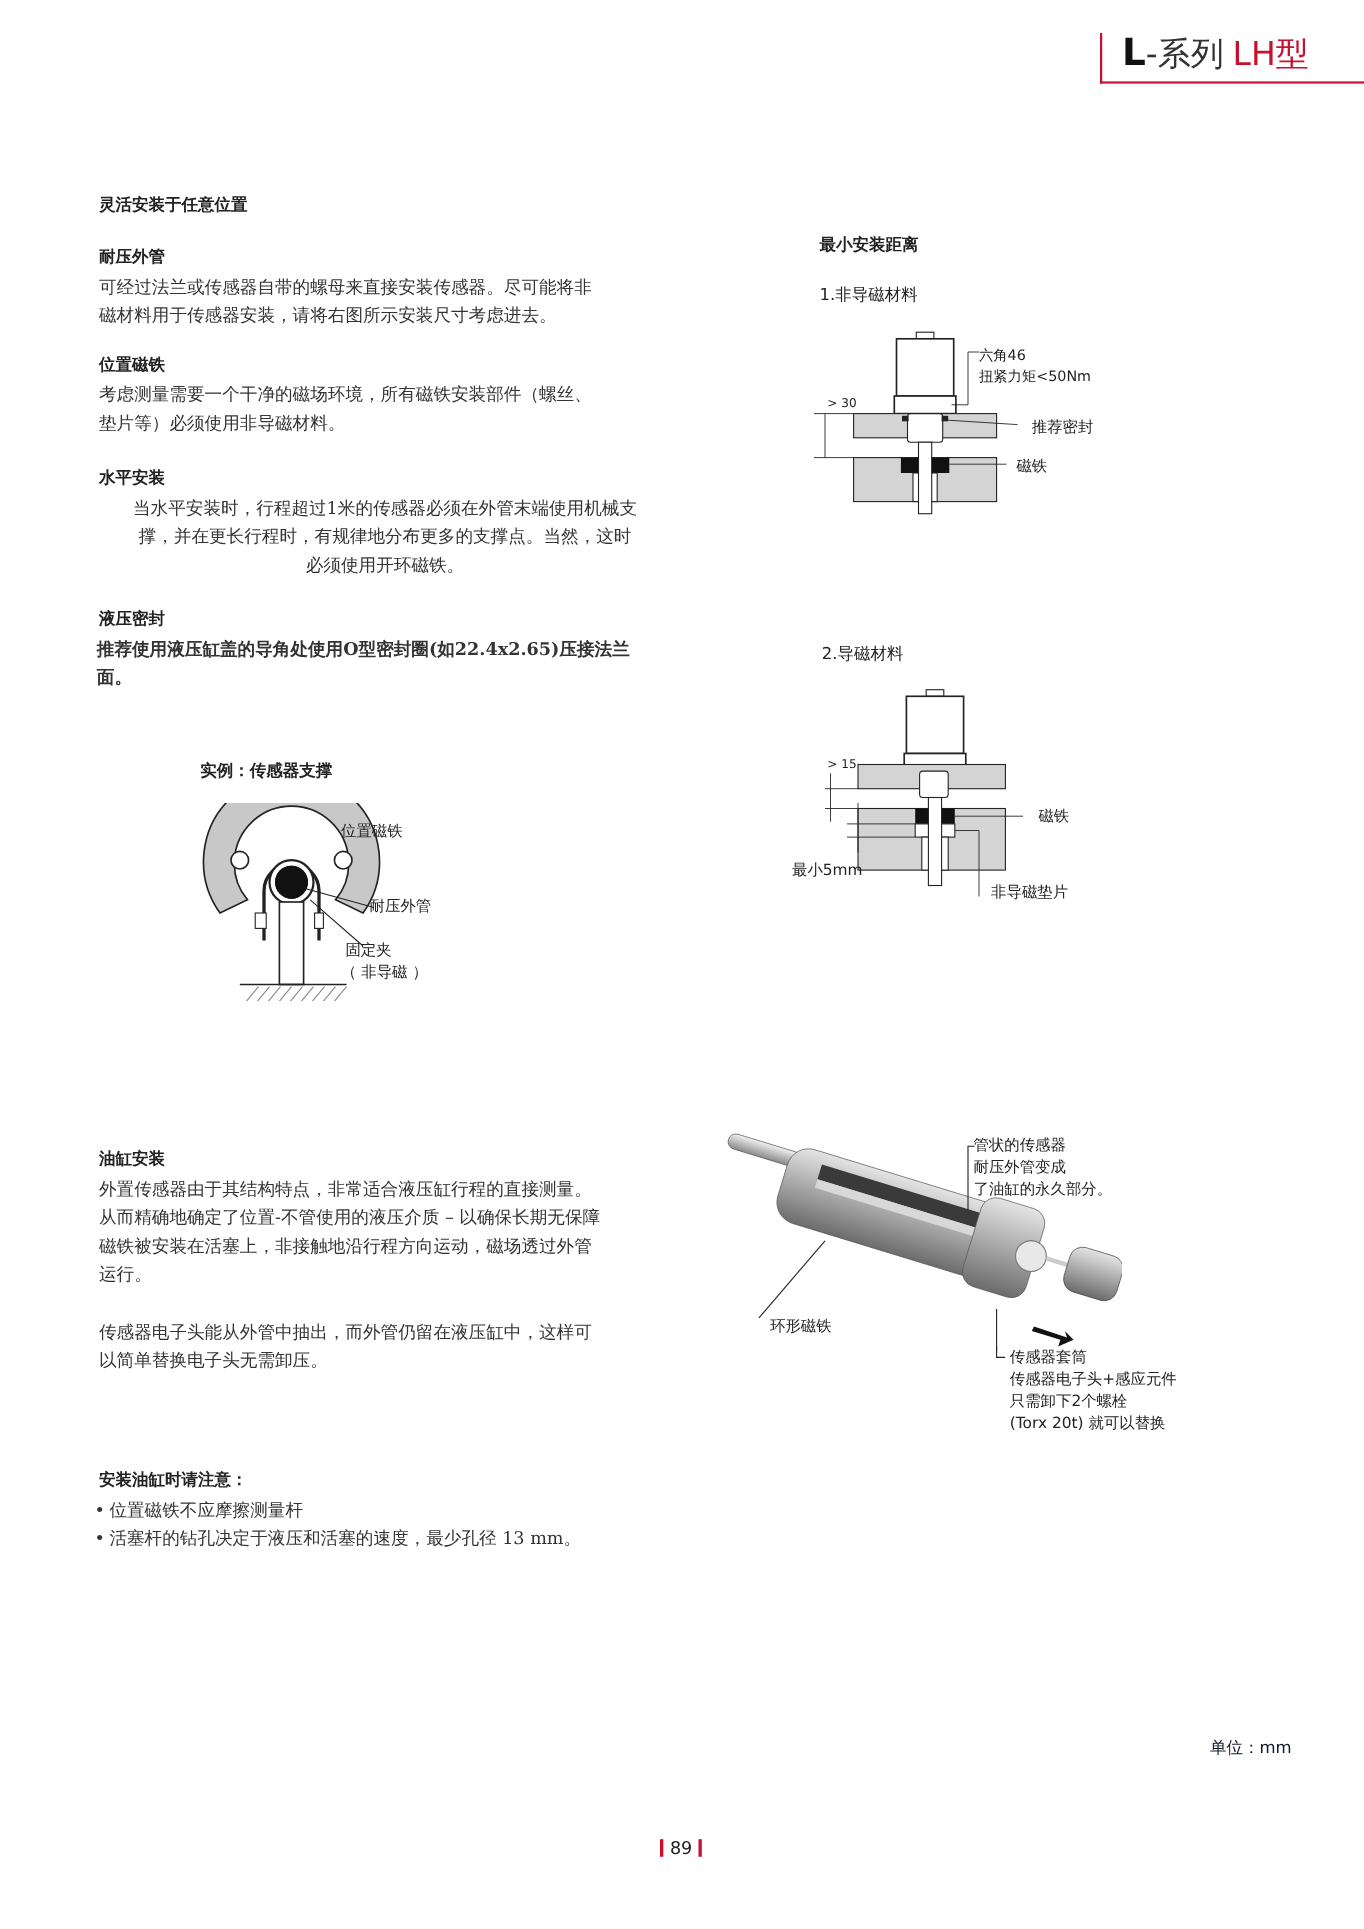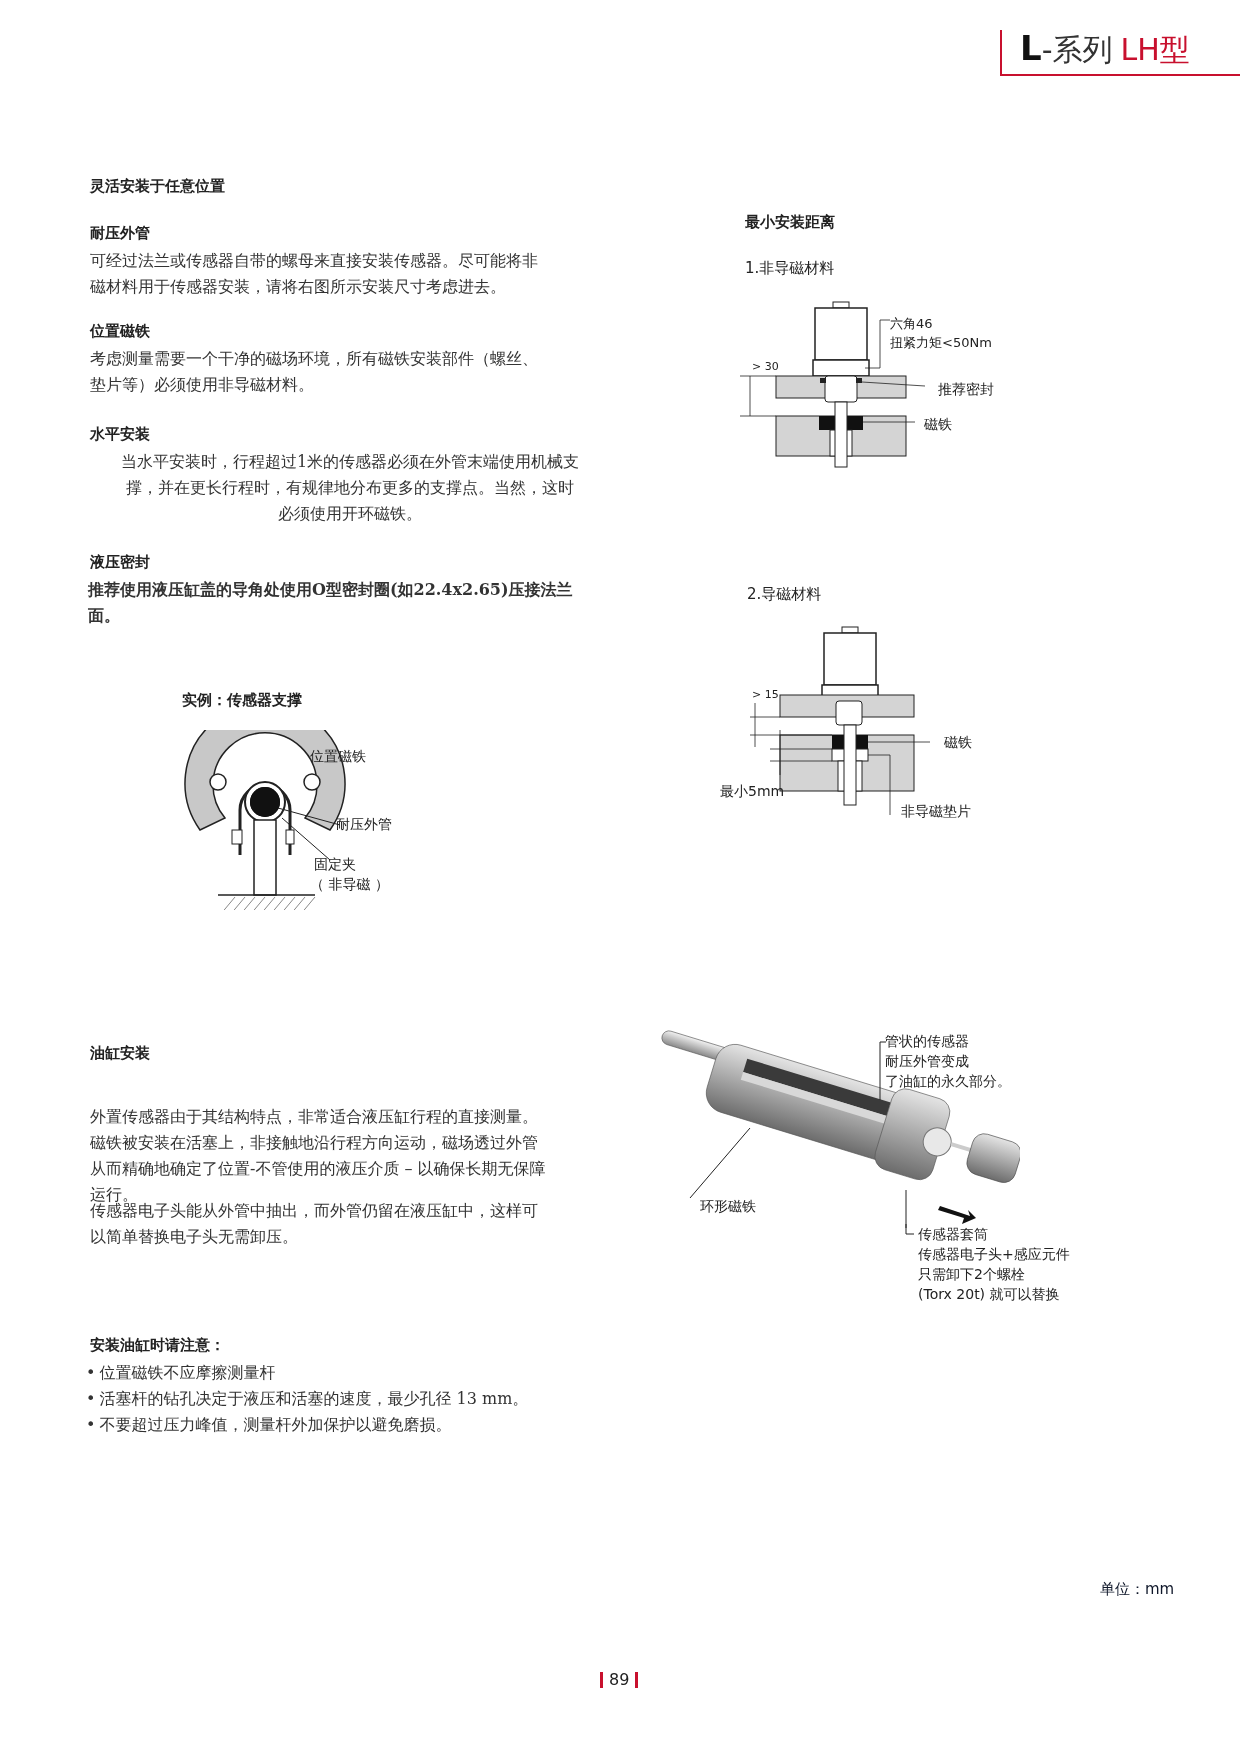--- a/index.html
+++ b/index.html
@@ -94,36 +94,35 @@
 
   <line x1="98" y1="78" x2="160" y2="95" stroke="#222" stroke-width="1"></line>
   <line x1="102" y1="88" x2="150" y2="130" stroke="#222" stroke-width="1"></line>
 </svg>
 <div class="abs lbl" style="left:310px;top:748px;font-size:14px;">位置磁铁</div>
 <div class="abs lbl" style="left:336px;top:816px;font-size:14px;">耐压外管</div>
 <div class="abs lbl" style="left:314px;top:856px;font-size:14px;">固定夹</div>
 <div class="abs lbl" style="left:310px;top:876px;font-size:14px;">（ 非导磁 ）</div>
 
 <div class="abs h" style="left:90px;top:1043px;">油缸安装</div>
-<div class="abs p" style="left:90px;top:1068px;margin-top:36px;">
+<div class="abs p" style="left:90px;top:1068px;">
   <div>外置传感器由于其结构特点，非常适合液压缸行程的直接测量。</div>
+  <div>从而精确地确定了位置-不管使用的液压介质 – 以确保长期无保障</div>
   <div>磁铁被安装在活塞上，非接触地沿行程方向运动，磁场透过外管</div>
-  <div>从而精确地确定了位置-不管使用的液压介质 – 以确保长期无保障</div>
   <div>运行。</div>
 </div>
 <div class="abs p" style="left:90px;top:1198px;">
   <div>传感器电子头能从外管中抽出，而外管仍留在液压缸中，这样可</div>
   <div>以简单替换电子头无需卸压。</div>
 </div>
 
 <div class="abs h" style="left:90px;top:1335px;">安装油缸时请注意：</div>
 <ul class="abs bullets" style="left:86px;top:1360px;width:560px;">
   <li>位置磁铁不应摩擦测量杆</li>
   <li>活塞杆的钻孔决定于液压和活塞的速度，最少孔径 13 mm。</li>
-  <li>不要超过压力峰值，测量杆外加保护以避免磨损。</li>
 </ul>
 
 <div class="abs h" style="left:745px;top:212px;">最小安装距离</div>
 <div class="abs lbl" style="left:745px;top:260px;font-size:15px;">1.非导磁材料</div>
 
 <svg class="abs" style="left:740px;top:290px;" width="200" height="200">
   <rect x="93" y="12" width="16" height="6" fill="#fff" stroke="#222"></rect>
   <rect x="75" y="18" width="52" height="52" fill="#fff" stroke="#222" stroke-width="1.5"></rect>
   <rect x="73" y="70" width="56" height="16" fill="#fff" stroke="#222" stroke-width="1.5"></rect>
   <rect x="36" y="86" width="130" height="22" fill="#d4d4d4" stroke="#222"></rect>

